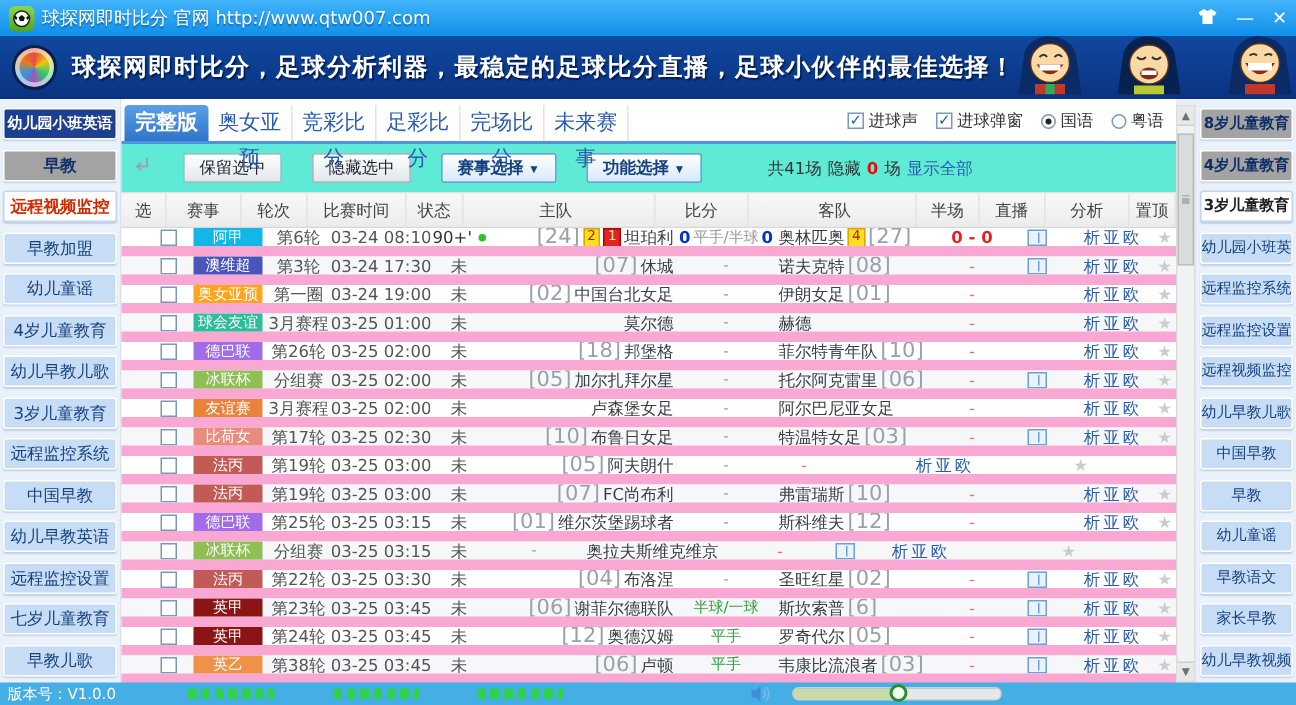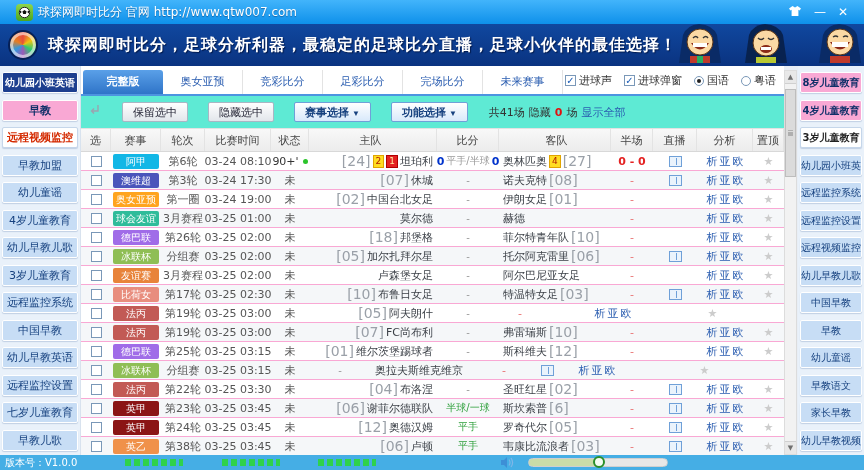--- a/index.html
+++ b/index.html
@@ -2,21 +2,21 @@
 <html><head>
 <meta charset="utf-8">
 <style>
   * { box-sizing: border-box; margin: 0; padding: 0; }
   html,body { width:864px; height:470px; }
   body { font-family:"DejaVu Sans","Liberation Sans",sans-serif; overflow:hidden; background:#E8EEF6; }
   #app { position:relative; width:864px; height:470px; overflow:hidden; }
 
   
   .titlebar { position:absolute; left:0; top:0; width:864px; height:24px;
-    background:linear-gradient(#42B4FB,#0E90EA); display:flex; align-items:center; padding:0 16px; }
+    background:linear-gradient(#42B4FB,#0E90EA); display:flex; align-items:center; padding:0 6px; }
   .appicon { width:17px; height:17px; border-radius:4px; background:linear-gradient(#8FD64C,#4CA51E);
     display:flex; align-items:center; justify-content:center; margin-right:5px; }
   .titletext { color:#fff; font-size:12px; text-shadow:0 1px 1px rgba(0,0,40,.35); }
   .winctl { margin-left:auto; display:flex; gap:12px; align-items:center; color:#fff; font-size:12px; }
   .winctl span { cursor:default; line-height:14px; }
 
   
   .banner { position:absolute; left:0; top:24px; width:864px; height:42px;
     background:linear-gradient(#10489F,#0A3380); display:flex; align-items:center; padding:0 8px; overflow:hidden; }
   .balllogo { width:30px; height:30px; border-radius:50%;
@@ -27,57 +27,57 @@
 
   
   .sidebar { position:absolute; top:66px; bottom:15px; background:#E9F1FA; padding-top:6px; overflow:hidden; }
   .sidebar.left  { left:0; width:80px; }
   .sidebar.right { right:0; width:66px; }
   .side-btn { height:21px; line-height:19px; margin:0 2px 6.5px 2px; text-align:center; font-size:11px;
     background:#C7DDF5; color:#16417F; border:1px solid #FFFFFF; border-radius:2px;
     white-space:nowrap; overflow:hidden; cursor:pointer; box-shadow:0 1px 1px rgba(120,150,190,.35); }
   .sidebar.right .side-btn { font-size:10px; }
   .side-btn.dark { background:#1D3F8F; color:#fff; font-weight:bold; font-size:10px; }
-  .side-btn.med { background:#f9a8d4; color:#0F2F68; font-weight:bold; }
+  .side-btn.med { background:#a3a3a3; color:#0F2F68; font-weight:bold; }
   .side-btn.white-red { background:#fff; color:#D42A00; font-weight:bold; border:1px solid #C5D6EA; }
   .side-btn.white-dark { background:#fff; color:#222; font-weight:bold; border:1px solid #C5D6EA; }
 
   
   .main { position:absolute; left:80px; top:66px; width:704px; bottom:15px; background:#fff; border-left:1px solid #D8E2EE; }
   .tabbar { position:relative; height:30px; border-bottom:2px solid #4D94E0; background:#fff; }
   .tabs { position:absolute; left:2px; bottom:0; display:flex; }
-  .tab { width:80px; height:24px; line-height:24px; text-align:center; font-size:11px; color:#2A5DB0;
+  .tab { width:56px; height:24px; line-height:24px; text-align:center; font-size:14px; color:#2A5DB0;
     border-right:1px solid #E3E3E3; cursor:pointer; }
   .tab.active { background:linear-gradient(#5AA0E8,#2F74C8); color:#fff; font-weight:bold; border-radius:3px 3px 0 0; border-right:none; }
   .opts { position:absolute; right:8px; top:7px; display:flex; gap:12px; align-items:center; font-size:11px; color:#333; }
   .opt { display:flex; align-items:center; gap:3px; cursor:pointer; }
   .cb { width:11px; height:11px; border:1px solid #7A98B8; background:#fff; display:inline-block;
     font-size:10px; line-height:9px; color:#1A5CB8; text-align:center; }
   .radio { width:10px; height:10px; border:1px solid #7A98B8; border-radius:50%; background:#fff; display:inline-block; position:relative; }
   .radio.sel::after { content:""; position:absolute; left:2px; top:2px; width:4px; height:4px; border-radius:50%; background:#222; }
 
   .toolbar { height:32px; display:flex; align-items:center; gap:20px; padding-left:8px; font-size:11px; color:#333; background:#5eead4; }
   .btn { height:20px; padding:0 10px; border:1px solid #A9B6C4; border-radius:2px;
     background:linear-gradient(#FFFFFF,#E2E6EB); color:#223; font-size:11px; line-height:18px; cursor:pointer; }
   .btn.drop { border-color:#6FA0D8; background:linear-gradient(#FFFFFF,#D8E9FB); color:#16417F; font-weight:bold; }
   .caret { font-size:8px; margin-left:3px; }
-  .summary { display:flex; gap:4px; align-items:center; margin-left:1px; }
+  .summary { display:flex; gap:4px; align-items:center; margin-left:24px; }
   .red { color:#E01010; font-weight:bold; }
   .link { color:#2A5DB0; cursor:pointer; }
 
   .thead, .trow { display:flex; align-items:center; }
   .thead { height:24px; background:linear-gradient(#F8F8F8,#ECECEC); border-top:1px solid #E2E2E2;
     border-bottom:1px solid #D8D8D8; font-size:11px; color:#444; }
   .cell { text-align:center; overflow:hidden; white-space:nowrap; height:100%; display:flex; align-items:center; justify-content:center; gap:2px; }
   .thead .cell { border-right:1px solid #E3E3E3; }
   .c-sel{width:30px} .c-lg{width:50px} .c-rd{width:44px} .c-tm{width:66px} .c-st{width:38px}
   .c-home{width:128px; justify-content:flex-end; padding-right:4px;}
   .c-score{width:62px} .c-away{width:112px; justify-content:flex-start; padding-left:4px;}
   .c-half{width:42px} .c-tv{width:44px} .c-an{width:56px} .c-top{flex:1}
-  .trow { height:19px; font-size:11px; color:#555; border-bottom:1px solid #f9a8d4; background:#fff; }
+  .trow { height:19px; font-size:11px; color:#555; border-bottom:7px solid #f9a8d4; background:#fff;padding-left:16px; }
   .trow.alt { background:#F5F7F9; }
   .pill { display:inline-block; width:46px; height:15px; line-height:15px; border-radius:2px;
     color:#fff; font-size:10px; text-align:center; cursor:pointer; overflow:hidden; }
   .rank { color:#9AA0A8; font-size:14px; }
   .tname { color:#3A3F46; }
   .yc { background:#FFDD22; color:#B02000; border:1px solid #E0A400; font-size:9px; padding:0 2px; line-height:11px; }
   .rc { background:#E42222; color:#FFE9A0; border:1px solid #B00000; font-size:9px; padding:0 2px; line-height:11px; }
   .sc { color:#0033CC; font-weight:bold; }
   .hd { font-size:10px; }
   .hd.gray, .hd.dash { color:#999; }

